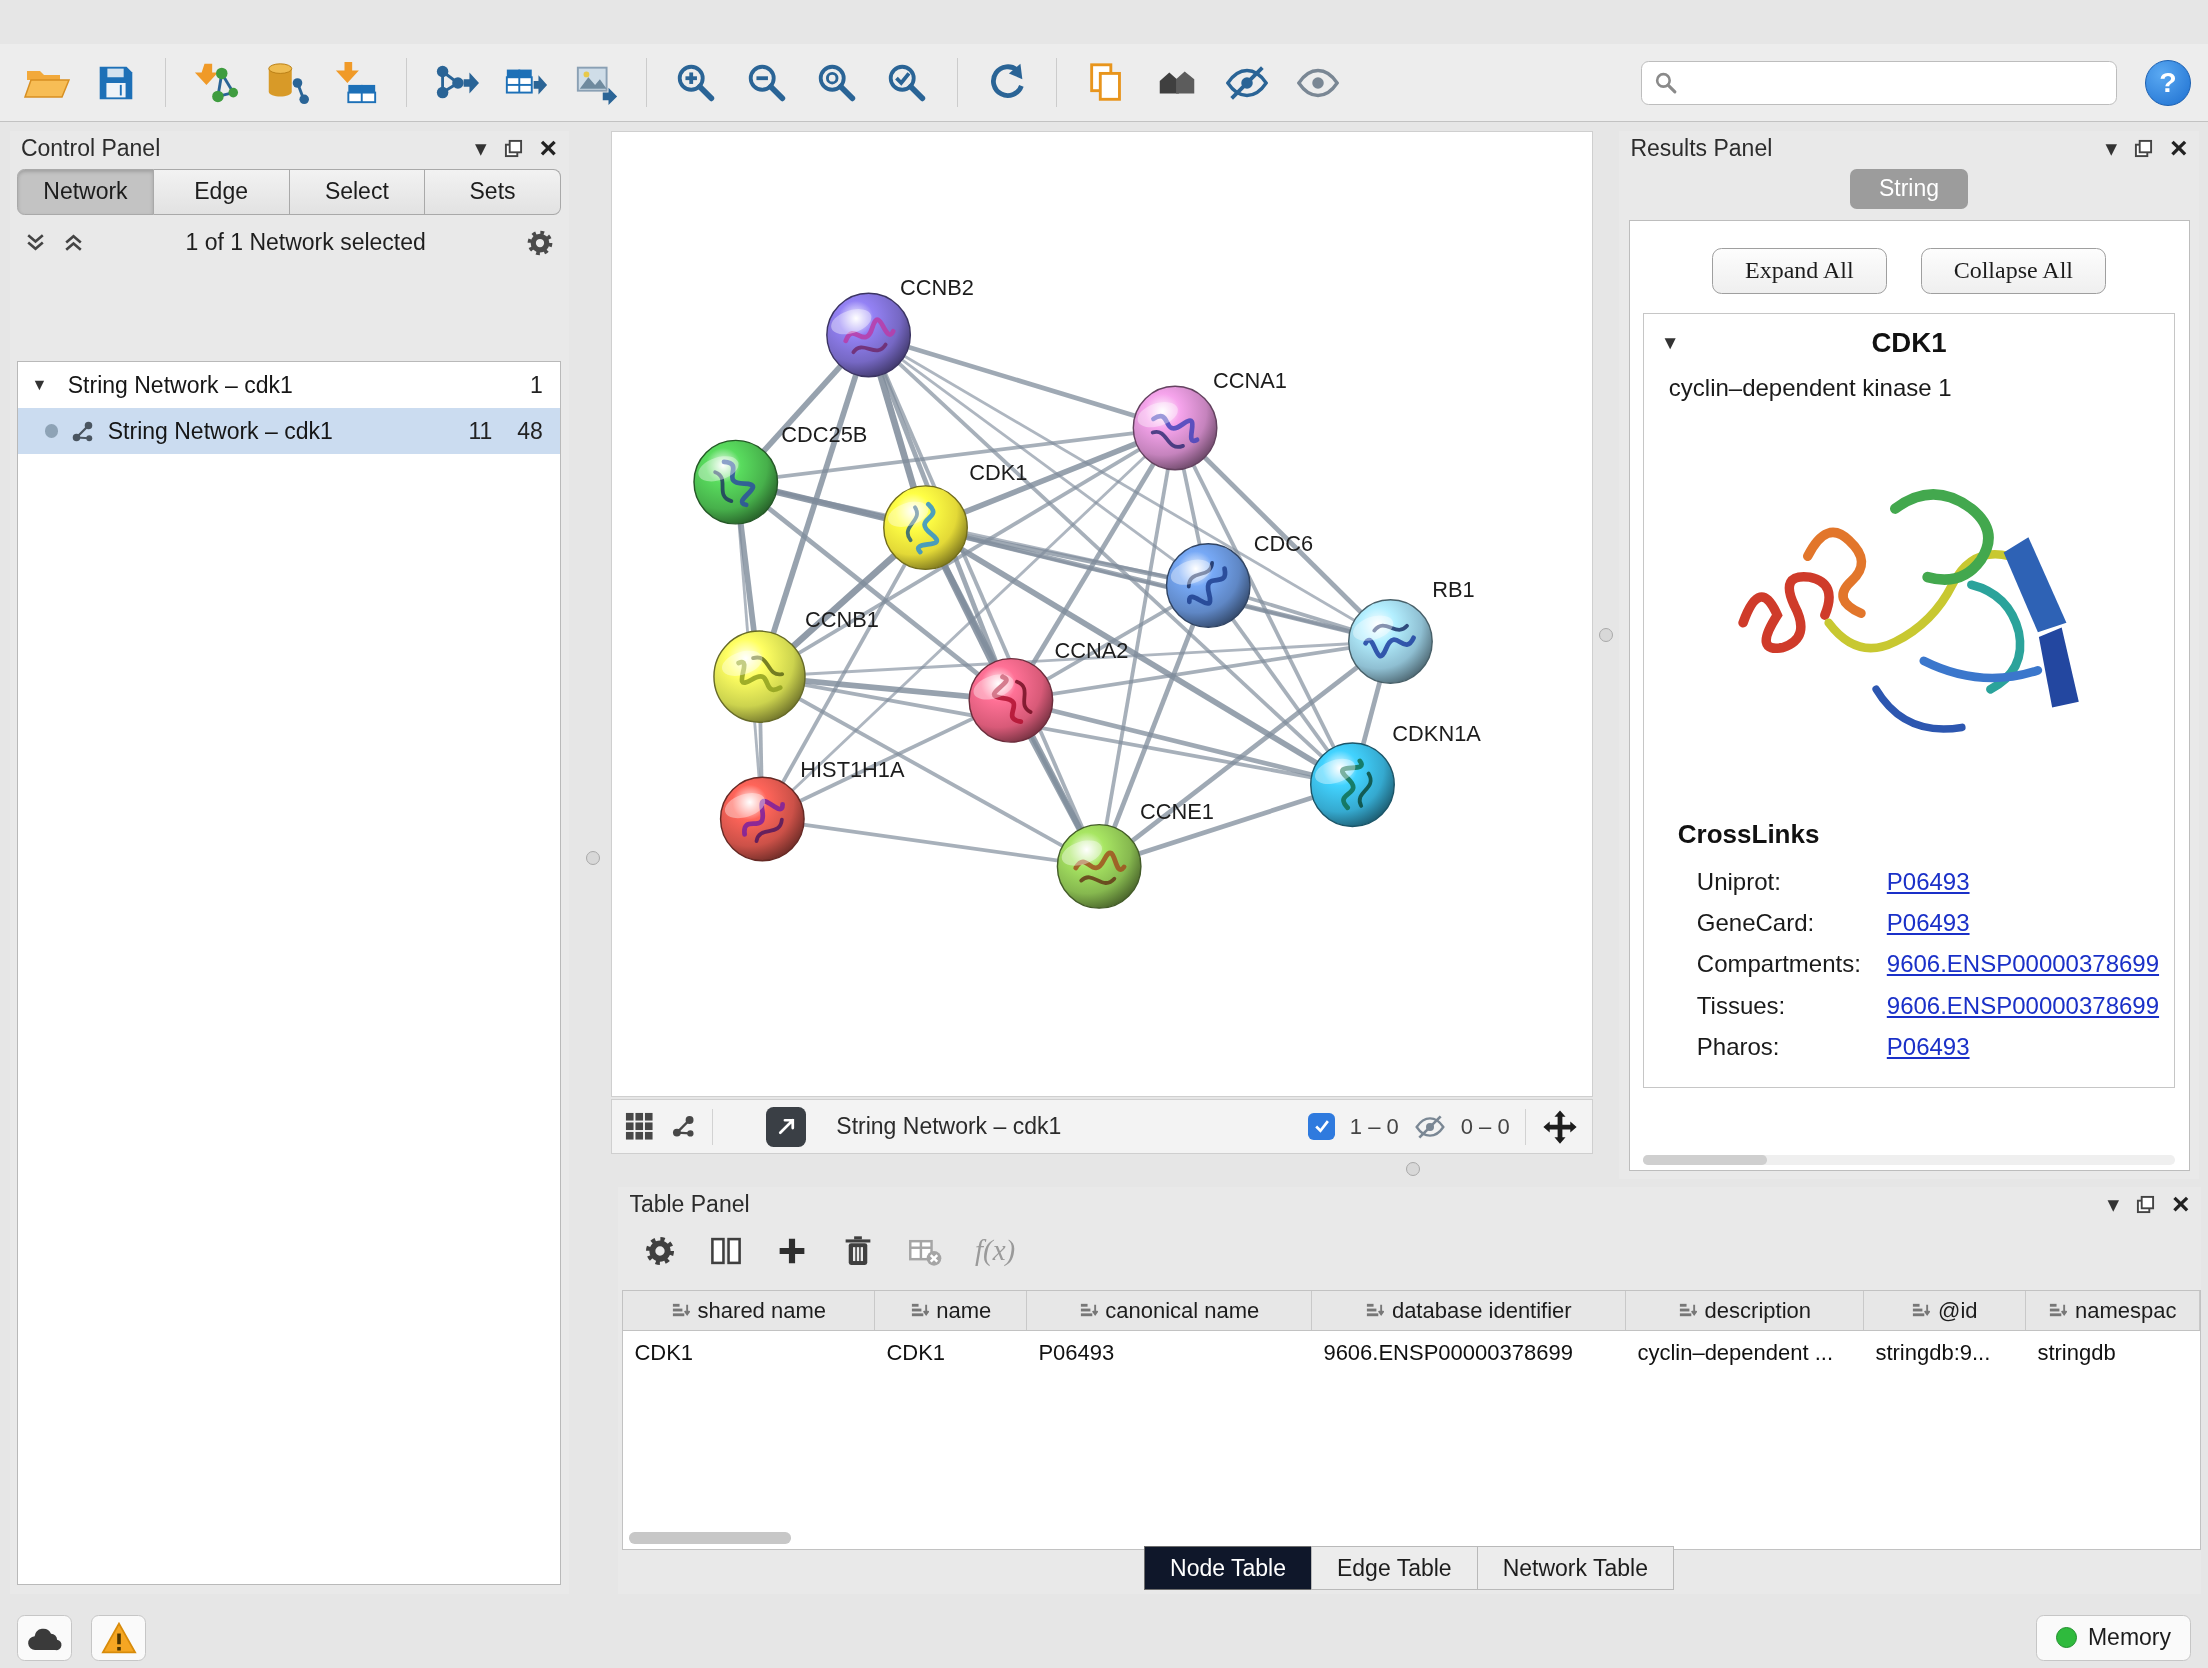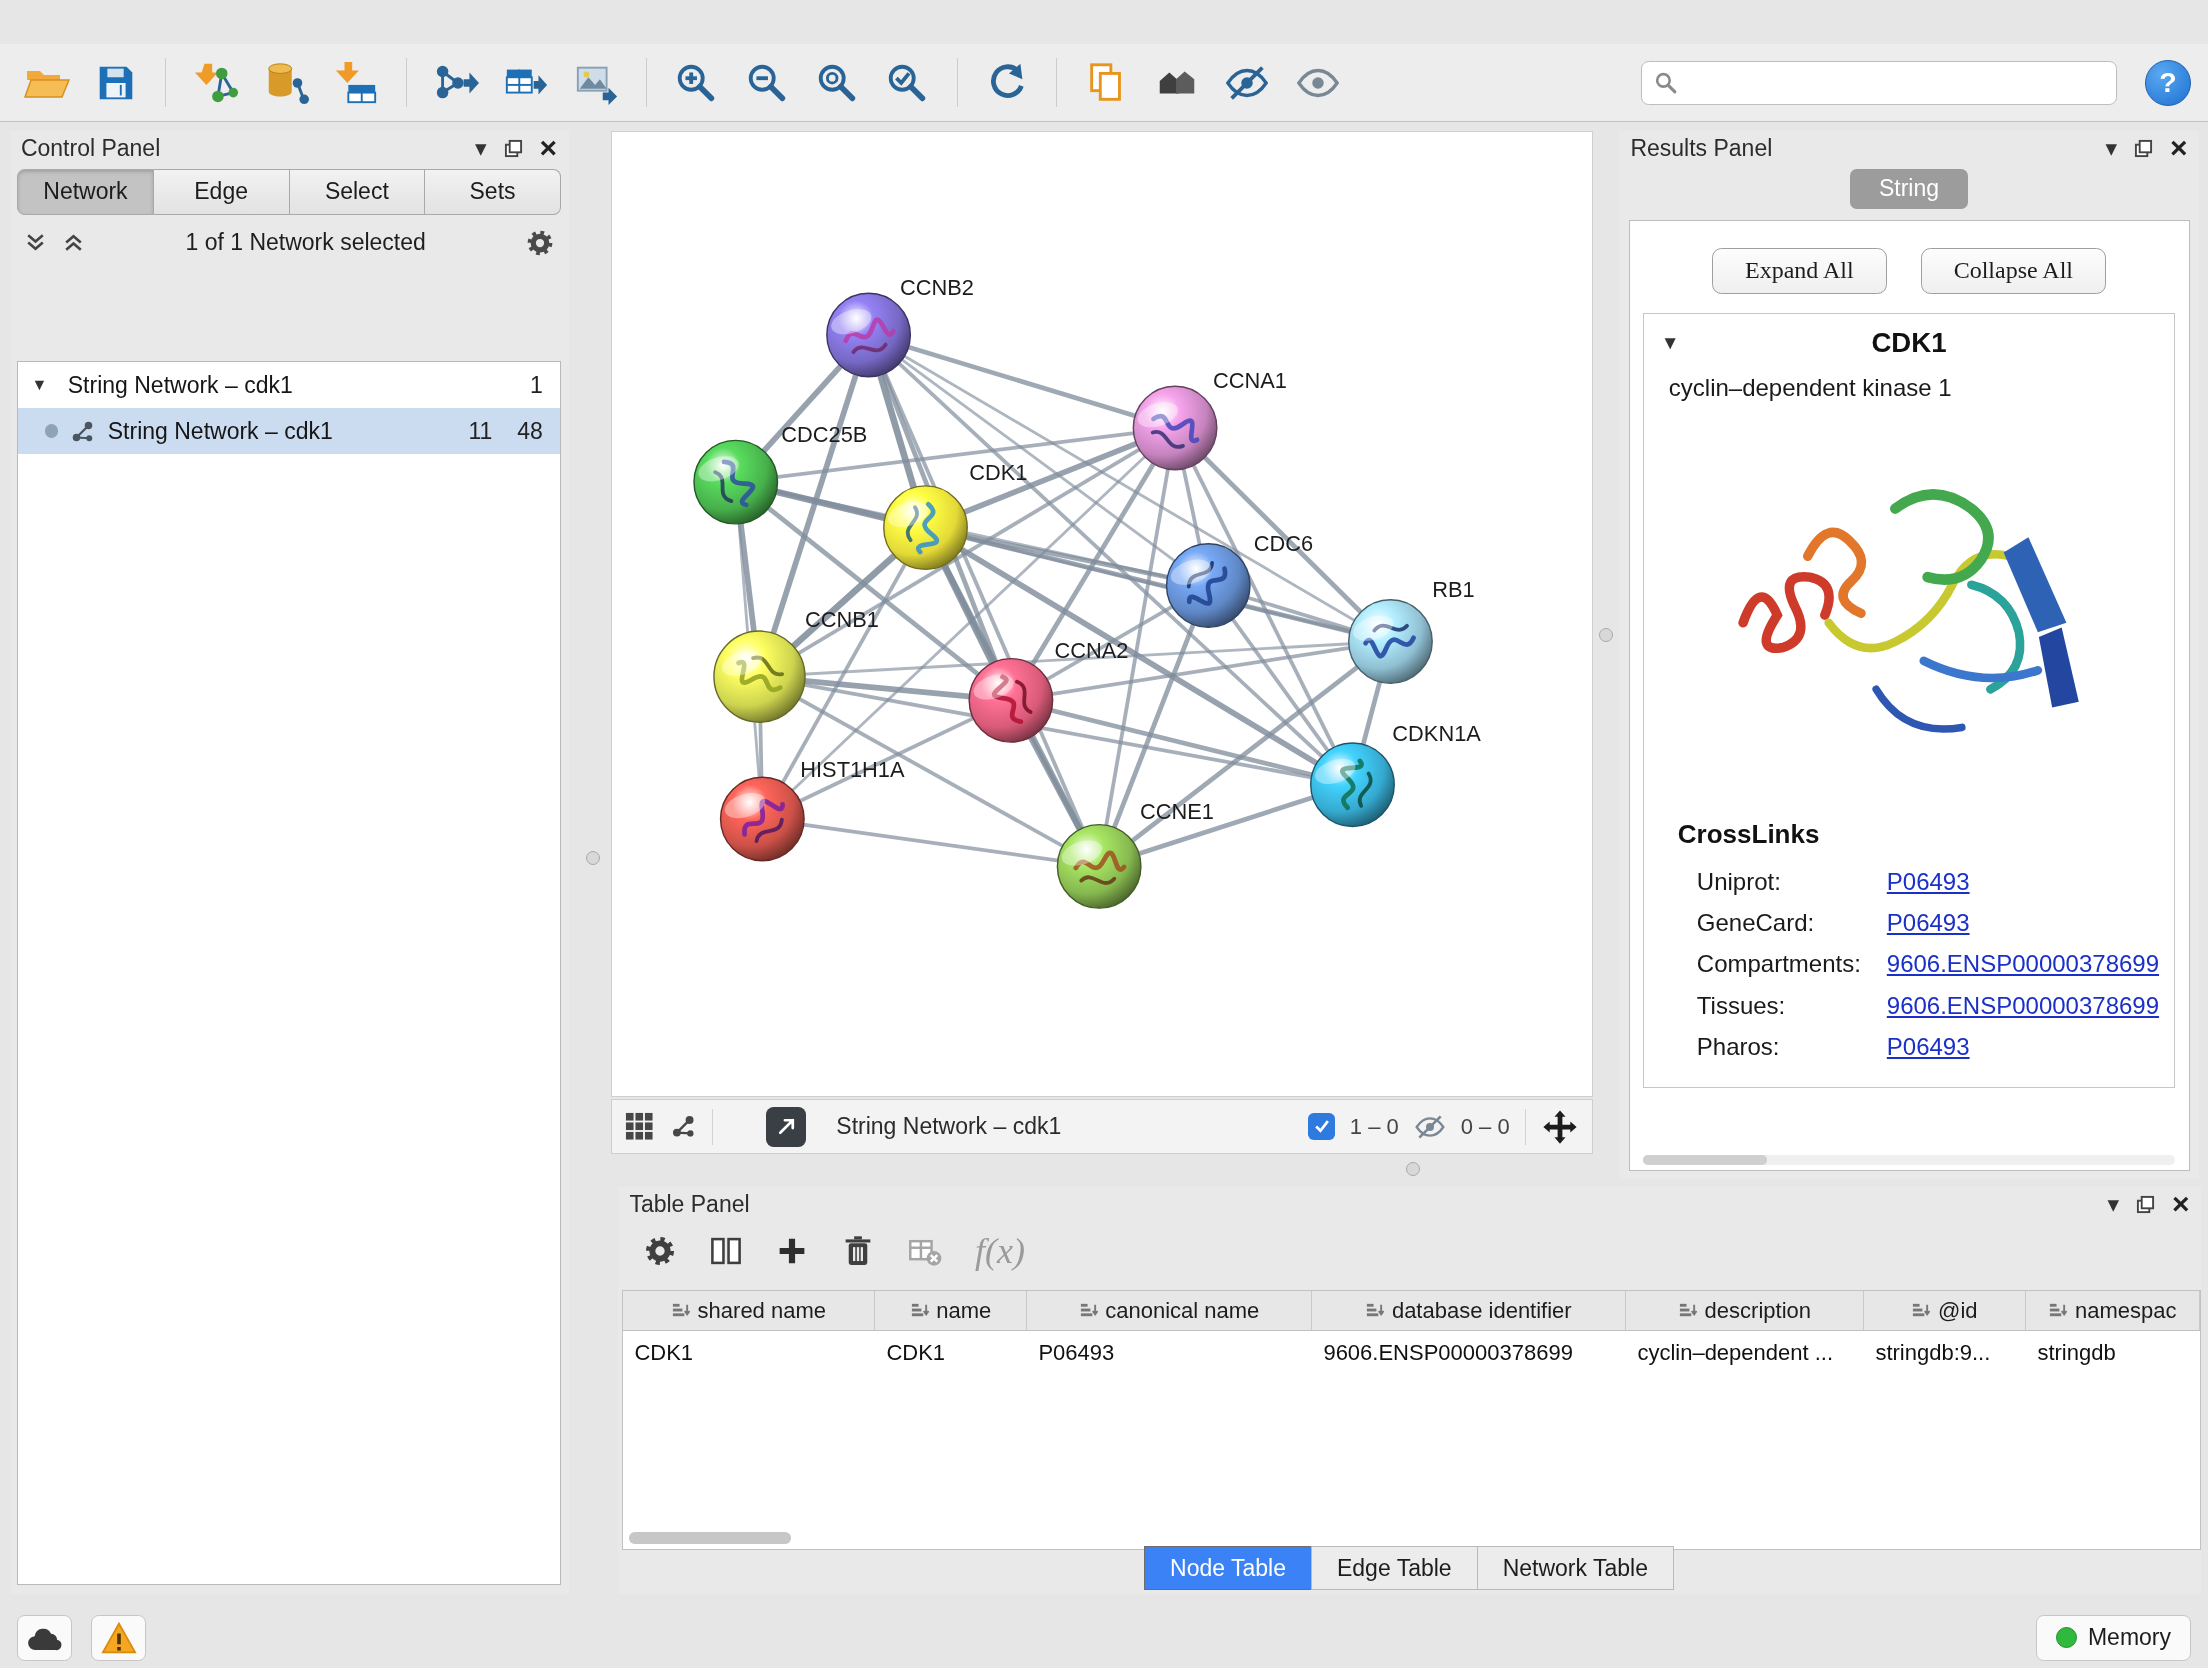--- a/index.html
+++ b/index.html
@@ -70,31 +70,31 @@
   .xl-title{font-size:26px;font-weight:bold;color:#111;padding:17px 0 11.4px 34px;}
   .xl-row{display:flex;padding:6.7px 0 6.7px 53px;font-size:24px;}
   .xl-label{width:190px;color:#1a1a1a;}
   .xl-value{color:#1a30c8;text-decoration:underline;}
   .rp-hscroll{position:absolute;left:13.3px;right:13.3px;bottom:5.7px;height:9.5px;background:#efefef;border-radius:4.8px;}
   .rp-hscroll .thumb{width:124px;height:9.5px;border-radius:4.8px;background:#cfcfcf;}
 
   
   #table-panel{left:618px;top:1187px;width:1583px;height:407px;}
   .tp-toolbar{display:flex;align-items:center;gap:32px;padding:9.5px 0 9.5px 25px;height:59px;}
-  .fx{font-family:"Liberation Serif",serif;font-style:italic;font-size:36px;color:#9a9a9a;text-align:center;}
+  .fx{font-family:"Liberation Serif",serif;font-style:italic;font-size:29px;color:#9a9a9a;text-align:center;}
   .tbl{position:absolute;left:4px;right:0;top:103px;}
   .tbl-header,.tbl-row{display:grid;grid-template-columns:252px 152px 285px 314px 238px 162px 1fr;}
   .tbl-header{background:#e7e7e7;border:1px solid #c2c2c2;}
   .tbl-header .cell{display:flex;align-items:center;justify-content:center;gap:7.6px;padding:6.7px 5.7px;border-right:1px solid #c9c9c9;font-size:22px;color:#1d1d1d;white-space:nowrap;overflow:hidden;}
   .tbl-body{position:relative;background:#ffffff;border:1px solid #c2c2c2;border-top:none;height:219px;}
   .tbl-row .cell{padding:8.6px 11.4px;font-size:22px;color:#111;white-space:nowrap;overflow:hidden;}
   .hthumb{position:absolute;left:5.7px;bottom:5.7px;width:162px;height:11.4px;border-radius:5.7px;background:#c7c7c7;}
   .table-tabs{position:absolute;bottom:3.8px;left:0;right:0;display:flex;justify-content:center;}
   .ttab{font-size:23px;padding:7.6px 25px;background:#ececec;border:1px solid #b9b9b9;color:#1d1d1d;margin-left:-1px;}
-  .ttab.selected{background:#3b82f6;color:#fff;border-color:#6d6d6d;}
+  .ttab.selected{background:#0f172a;color:#fff;border-color:#6d6d6d;}
 
   
   .statusbar{position:absolute;left:0;right:0;bottom:0;height:61px;display:flex;align-items:center;padding:0 17px;gap:19px;}
   .sbtn{width:55px;height:46px;background:#fafafa;border:1px solid #c6c6c6;border-radius:7.6px;display:flex;align-items:center;justify-content:center;}
   .memory-btn{margin-left:auto;height:46px;background:#fafafa;border:1px solid #c6c6c6;border-radius:7.6px;display:flex;align-items:center;gap:11.4px;padding:0 19px;font-size:23px;color:#1c1c1c;}
   .mem-dot{width:21px;height:21px;border-radius:50%;background:#2fba3d;border:1px solid #1f8f2c;}
 
   .split-knob{position:absolute;width:14.3px;height:14.3px;border-radius:50%;background:#d8d8d8;border:1px solid #a9a9a9;}
   .float-icon{display:inline-block;}
 </style>

